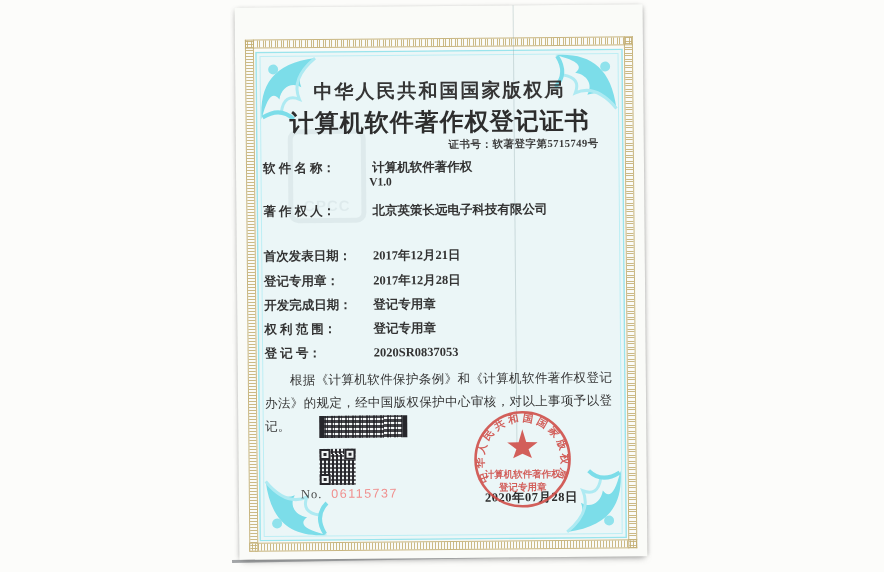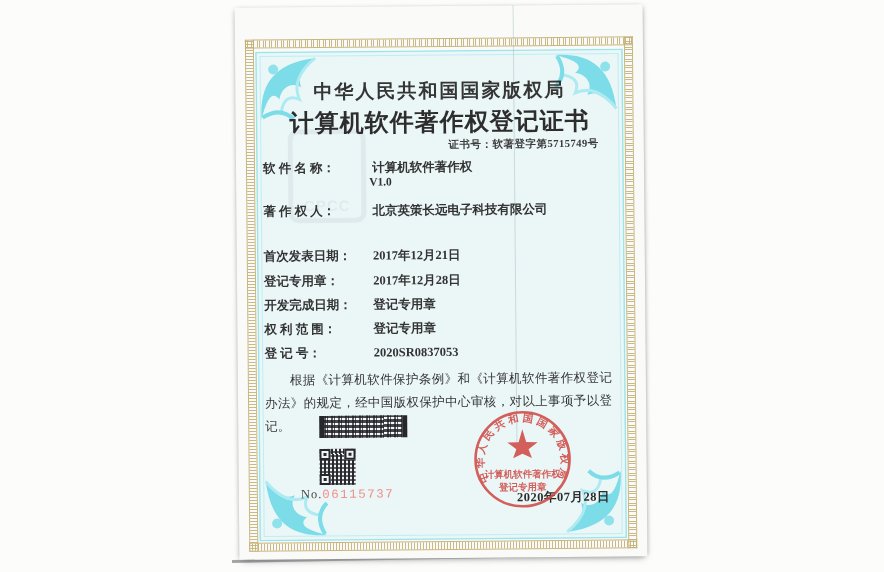--- a/index.html
+++ b/index.html
@@ -44,23 +44,23 @@
     border-left:5px solid #26262b;border-right:5px solid #26262b;
     background:repeating-linear-gradient(0deg,rgba(38,38,43,.85) 0 3px,rgba(250,252,252,.25) 3px 5px),
       repeating-linear-gradient(90deg,#2b2b30 0 2px,#f2f5f5 2px 3px,#2b2b30 3px 4px,#f2f5f5 4px 7px);}
   .qr{position:absolute;left:81px;top:442px;width:36px;height:36px;
     background:repeating-linear-gradient(0deg,rgba(35,35,40,.7) 0 2px,rgba(0,0,0,0) 2px 4px),
       repeating-linear-gradient(90deg,#2b2b30 0 2px,#eef3f3 2px 4px);}
   .qr b{position:absolute;width:11px;height:11px;border:2px solid #26262b;background:#f0f4f4;box-sizing:border-box;}
   .qr b::after{content:"";position:absolute;left:2px;top:2px;width:3px;height:3px;background:#26262b;}
   .qr .tl{left:0;top:0;} .qr .tr{right:0;top:0;} .qr .bl{left:0;bottom:0;}
   .serial{position:absolute;left:62px;top:480px;font-size:12.5px;color:#4a4a4a;letter-spacing:1px;}
-  .serial .num{color:#f0908f;font-family:Liberation Mono, monospace;
-    font-size:12.5px;letter-spacing:1.5px;}
-  .sealdate{position:absolute;left:246px;top:484px;font-size:12.5px;font-weight:700;color:#2c2c2c;letter-spacing:.5px;margin-left:32px;}
+  .serial .num{color:#f0908f;font-family:Liberation Sans, sans-serif;
+    font-size:12.5px;letter-spacing:1.5px;margin-left:9px;}
+  .sealdate{position:absolute;left:246px;top:484px;font-size:12.5px;font-weight:700;color:#2c2c2c;letter-spacing:.5px;}
   .seal{position:absolute;left:224px;top:394px;width:120px;height:120px;}
 </style>
 </head>
 <body>
 
 <div class="stage">
   <div class="edge-shadow"></div>
 
   <div class="paper">
 

